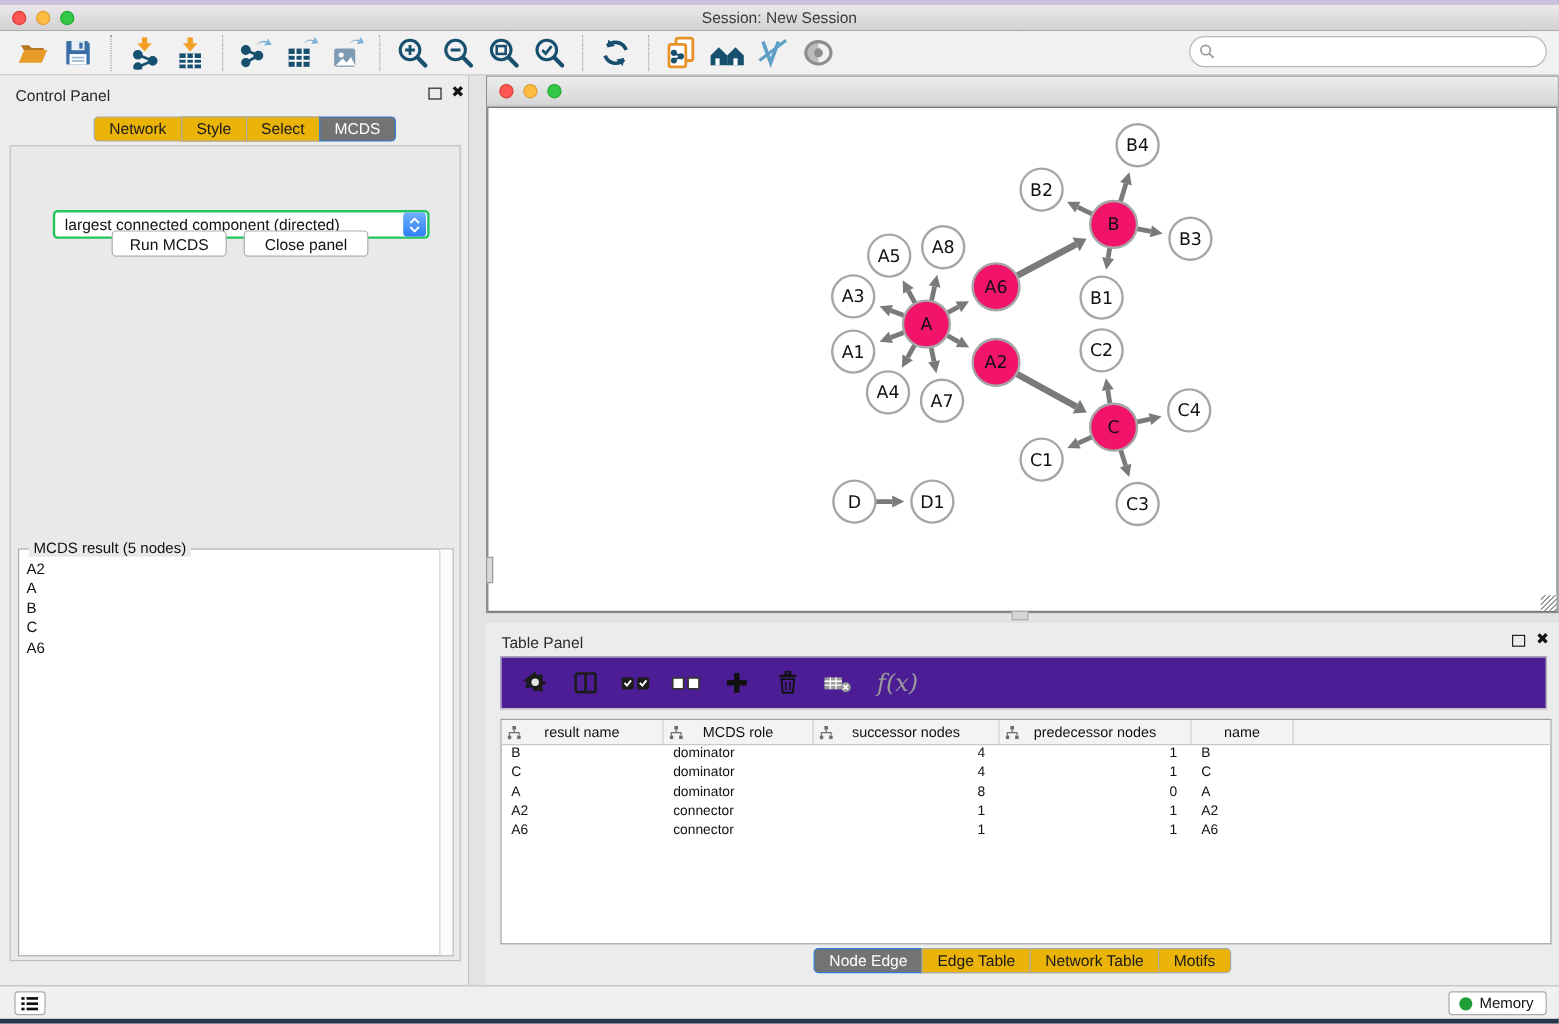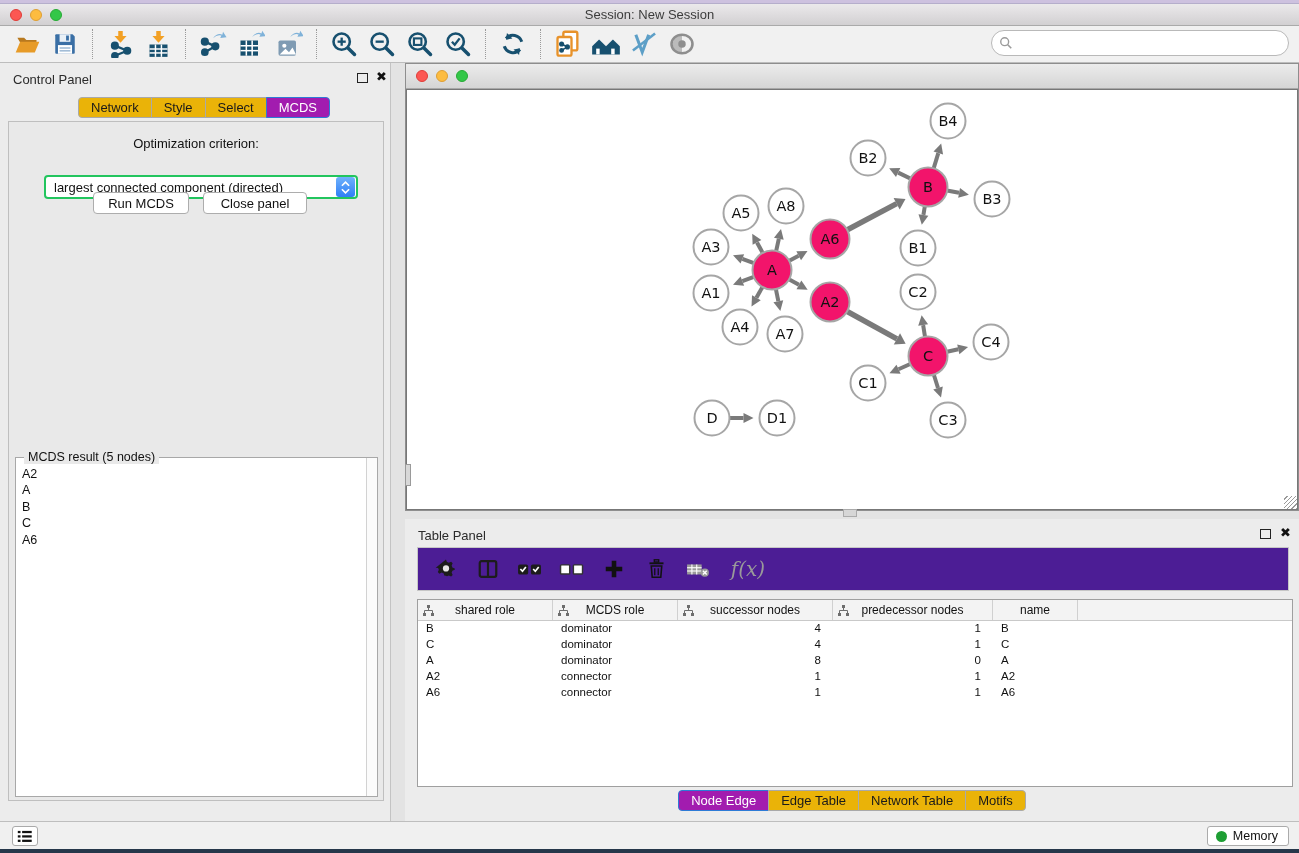--- a/index.html
+++ b/index.html
@@ -37,21 +37,21 @@
   .control-panel { position:absolute; left:0; top:0; width:391px; height:758px; background:#ECECEC; border-right:1px solid #c3c3c3; }
   .panel-head { position:relative; height:30px; }
   .panel-head .ptitle { position:absolute; left:13px; top:9px; font-size:13px; color:#2b2b2b; }
   .float-ico { position:absolute; top:10px; width:11px; height:10px; border:1.6px solid #222; background:transparent; }
   .close-ico { position:absolute; top:7px; font-size:13px; font-weight:bold; color:#111; line-height:1; }
   .seg-row { position:absolute; display:flex; }
   .seg { height:21px; background:#eab308; border:1px solid #a9a9a9; margin-left:-1px; font-size:13px;
     display:flex; align-items:center; justify-content:center; padding:0 12px; color:#1a1a1a; white-space:nowrap; }
   .seg:first-child { border-radius:4px 0 0 4px; margin-left:0; }
   .seg:last-child { border-radius:0 4px 4px 0; }
-  .seg.active { background:#a21caf; border-color:#2d7bd6; color:#fff; }
+  .seg.active { background:#737373; border-color:#2d7bd6; color:#fff; }
   .cp-body { position:absolute; left:8px; top:58px; width:376px; height:680px; background:#e9e9e9; border:1px solid #bfbfbf; }
   .opt-label { position:absolute; left:0; width:100%; top:14px; text-align:center; font-size:13px; color:#111; }
   .combo { position:absolute; left:35px; top:53px; width:314px; height:24px; background:#fff; border:2px solid #22c55e;
     border-radius:4px; display:flex; align-items:center; }
   .combo .combo-text { flex:1; font-size:13px; padding-left:8px; color:#111; white-space:nowrap; overflow:hidden; }
   .combo .stepper { width:19px; height:20px; margin-right:1px; border-radius:3px;
     background:linear-gradient(#6fb1fc,#2e7ef6); display:flex; flex-direction:column; align-items:center; justify-content:center; gap:1px; }
   .stepper svg { display:block; }
   .btn { position:absolute; height:22px; background:#fff; border:1px solid #adadad; border-radius:4px;
     font-size:13px; color:#111; display:flex; align-items:center; justify-content:center; }
@@ -285,21 +285,20 @@
           <span class="float-ico" style="left:357px"></span>
           <span class="close-ico" style="left:376px">✖</span>
         </div>
         <div class="seg-row" style="left:78px; top:34px;" id="cp-tabs">
             <div class="seg">Network</div>
             <div class="seg">Style</div>
             <div class="seg">Select</div>
             <div class="seg active">MCDS</div>
           </div>
         <div class="cp-body">
-          <div class="opt-label">Optimization criterion:</div>
           <div class="combo">
             <span class="combo-text">largest connected component (directed)</span>
             <span class="stepper">
               <svg width="9" height="6" viewBox="0 0 10 6">
                   <path d="M1 5 L5 1 L9 5" fill="none" stroke="#fff" stroke-width="1.8"></path>
                 </svg>
               <svg width="9" height="6" viewBox="0 0 10 6">
                   <path d="M1 1 L5 5 L9 1" fill="none" stroke="#fff" stroke-width="1.8"></path>
                 </svg>
             </span>
@@ -564,21 +563,21 @@
 
         <div class="dtable">
           <div class="thead" id="table-head">
               <div class="th" style="width: 135px;">
                 <svg width="11" height="11" viewBox="0 0 11 11" class="tree">
                   <rect x="4" y="0" width="3" height="3" fill="#6d6d6d"></rect>
                   <path d="M5.5 3 v2.5 M1.5 8 V5.5 H9.5 V8" fill="none" stroke="#6d6d6d" stroke-width="1"></path>
                   <rect x="0" y="8" width="3" height="3" fill="#6d6d6d"></rect>
                   <rect x="8" y="8" width="3" height="3" fill="#6d6d6d"></rect>
                 </svg>
-                <span>shared role</span>
+                <span>result name</span>
               </div>
               <div class="th" style="width: 125px;">
                 <svg width="11" height="11" viewBox="0 0 11 11" class="tree">
                   <rect x="4" y="0" width="3" height="3" fill="#6d6d6d"></rect>
                   <path d="M5.5 3 v2.5 M1.5 8 V5.5 H9.5 V8" fill="none" stroke="#6d6d6d" stroke-width="1"></path>
                   <rect x="0" y="8" width="3" height="3" fill="#6d6d6d"></rect>
                   <rect x="8" y="8" width="3" height="3" fill="#6d6d6d"></rect>
                 </svg>
                 <span>MCDS role</span>
               </div>

